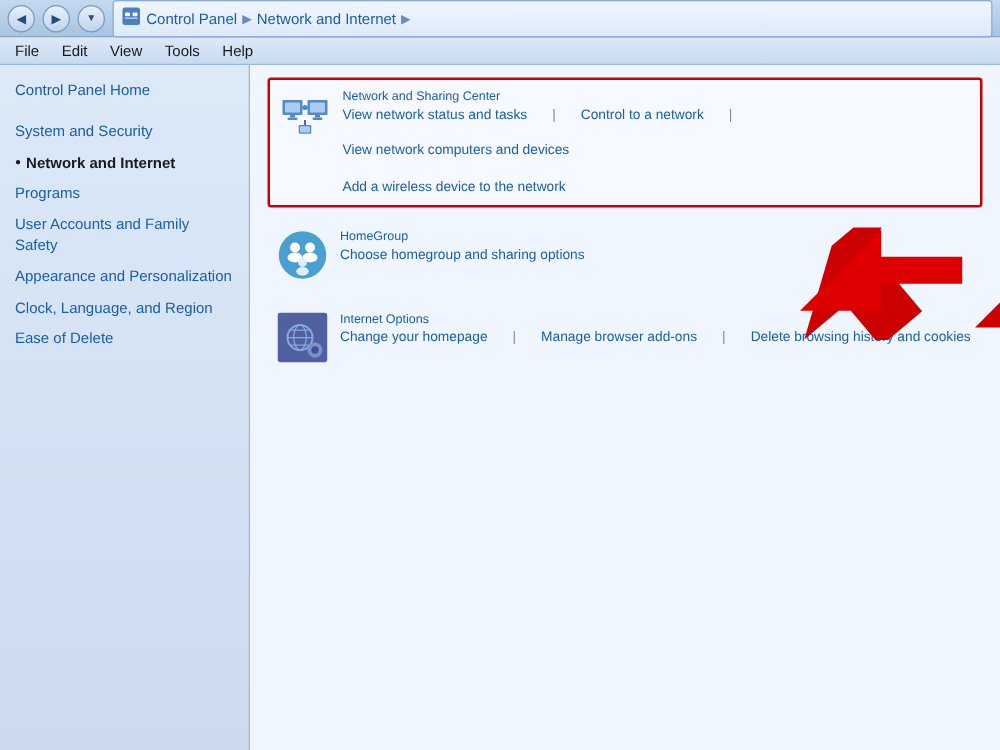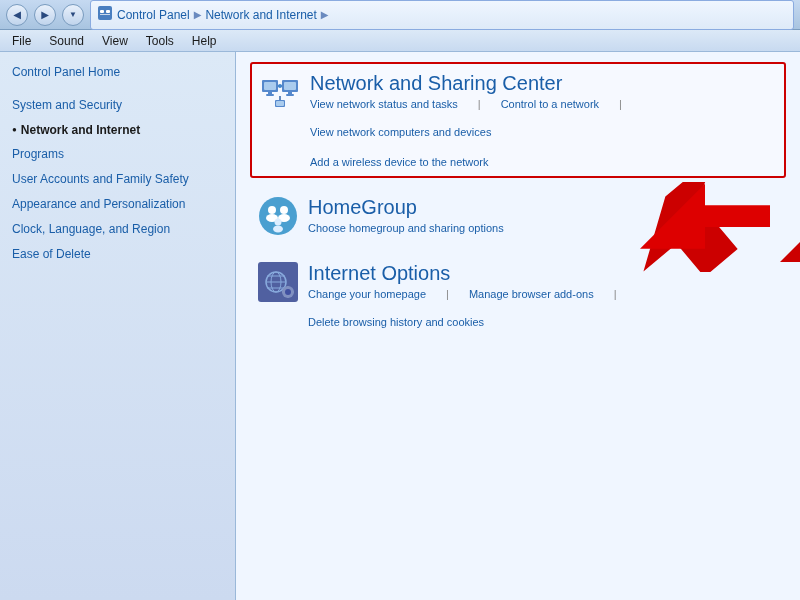--- a/index.html
+++ b/index.html
@@ -68,21 +68,21 @@
     }
 
     
     .main-layout {
       display: flex;
       height: calc(600px - 52px);
     }
 
     
     .sidebar {
-      width: 236px;
+      width: 200px;
       background: linear-gradient(to bottom, #dce9f7, #ccdaf0);
       border-right: 1px solid #9ab8d9;
       padding: 8px 0;
       flex-shrink: 0;
     }
     .sidebar-link {
       display: block;
       padding: 4px 12px;
       color: #1a5ea8;
       text-decoration: none;
@@ -133,21 +133,21 @@
       flex-shrink: 0;
     }
     .section-icon svg {
       width: 40px;
       height: 40px;
     }
 
     .section-content { flex: 1; }
     .section-title {
       color: #1a5ea8;
-      font-size: 20px;
+      font-size: 10px;
       font-weight: normal;
       cursor: pointer;
       text-decoration: none;
       display: block;
       margin-bottom: 3px;
     }
     .section-links {
       display: flex;
       flex-wrap: wrap;
       gap: 16px;
@@ -200,21 +200,21 @@
     </span>
     <span style="color:#1a5ea8;cursor:pointer;">Control Panel</span>
     <span class="breadcrumb-sep">▶</span>
     <span style="color:#1a5ea8;cursor:pointer;">Network and Internet</span>
     <span class="breadcrumb-sep">▶</span>
   </div>
 </div>
 
 <div class="menu-bar">
   <span class="menu-item">File</span>
-  <span class="menu-item">Sound</span>
+  <span class="menu-item">Edit</span>
   <span class="menu-item">View</span>
   <span class="menu-item">Tools</span>
   <span class="menu-item">Help</span>
 </div>
 
 <div class="main-layout">
 
   <div class="sidebar">
     <a class="sidebar-link">Control Panel Home</a>
     <div class="sidebar-divider"></div>

